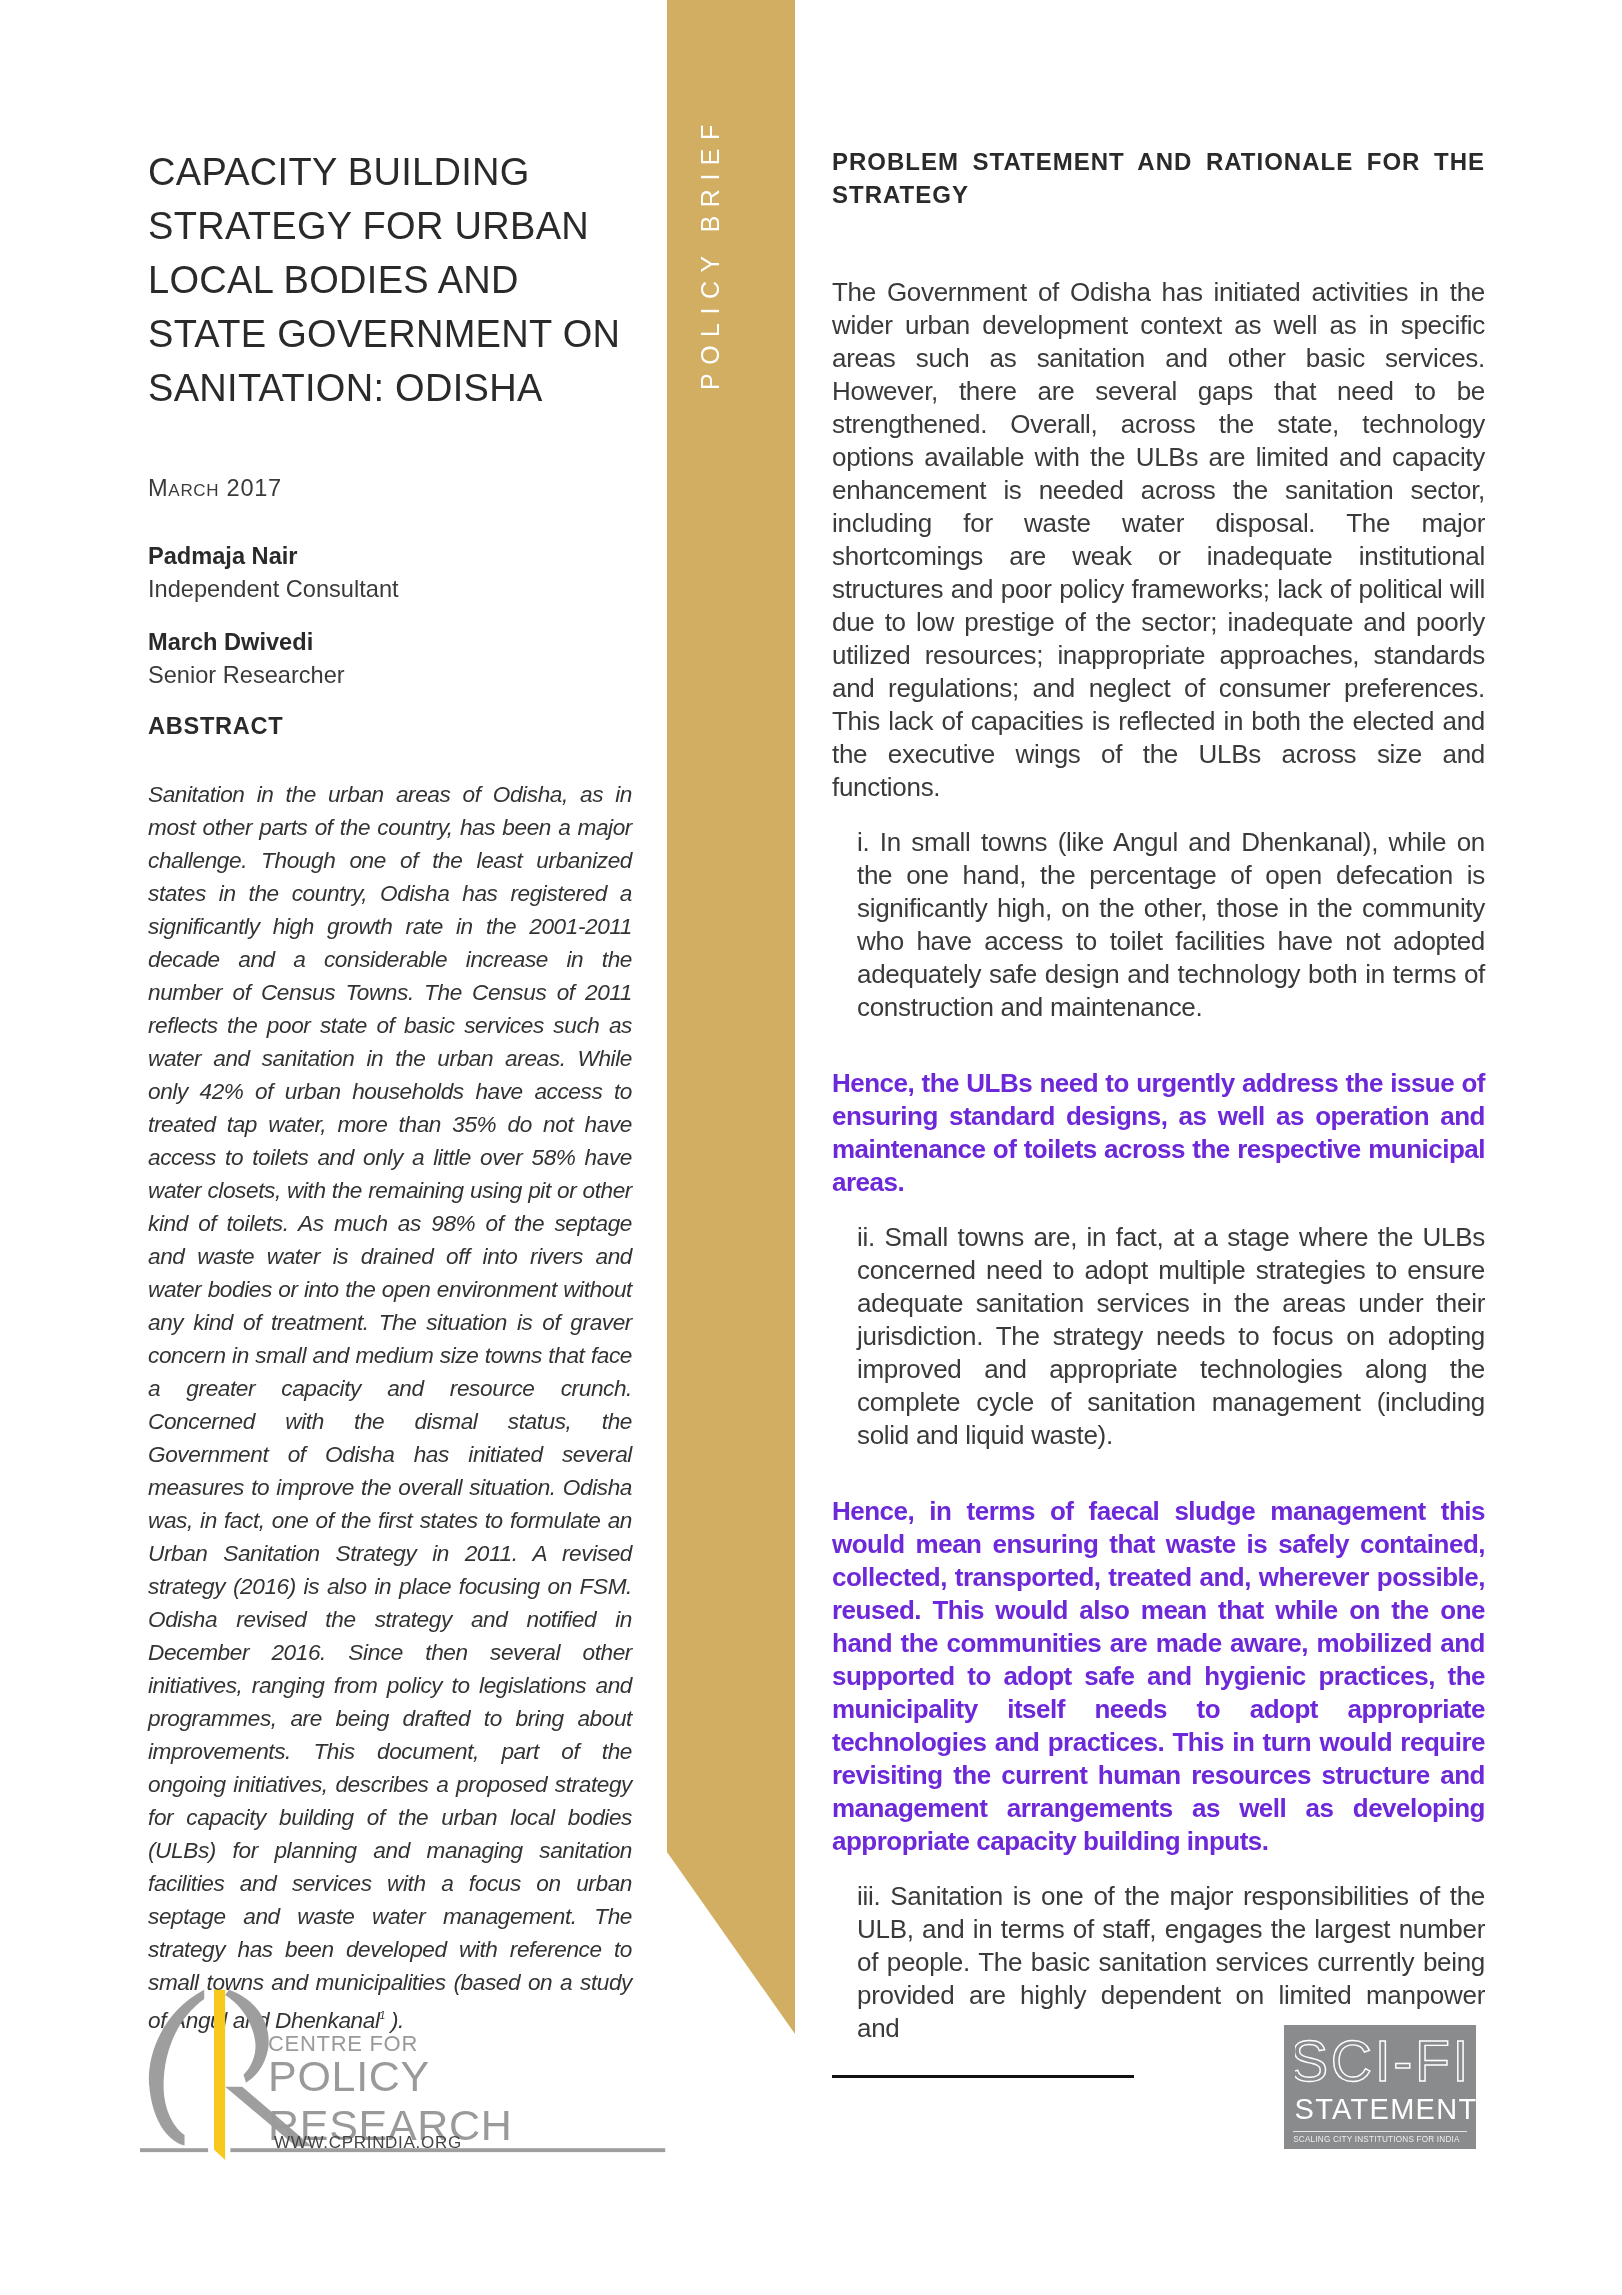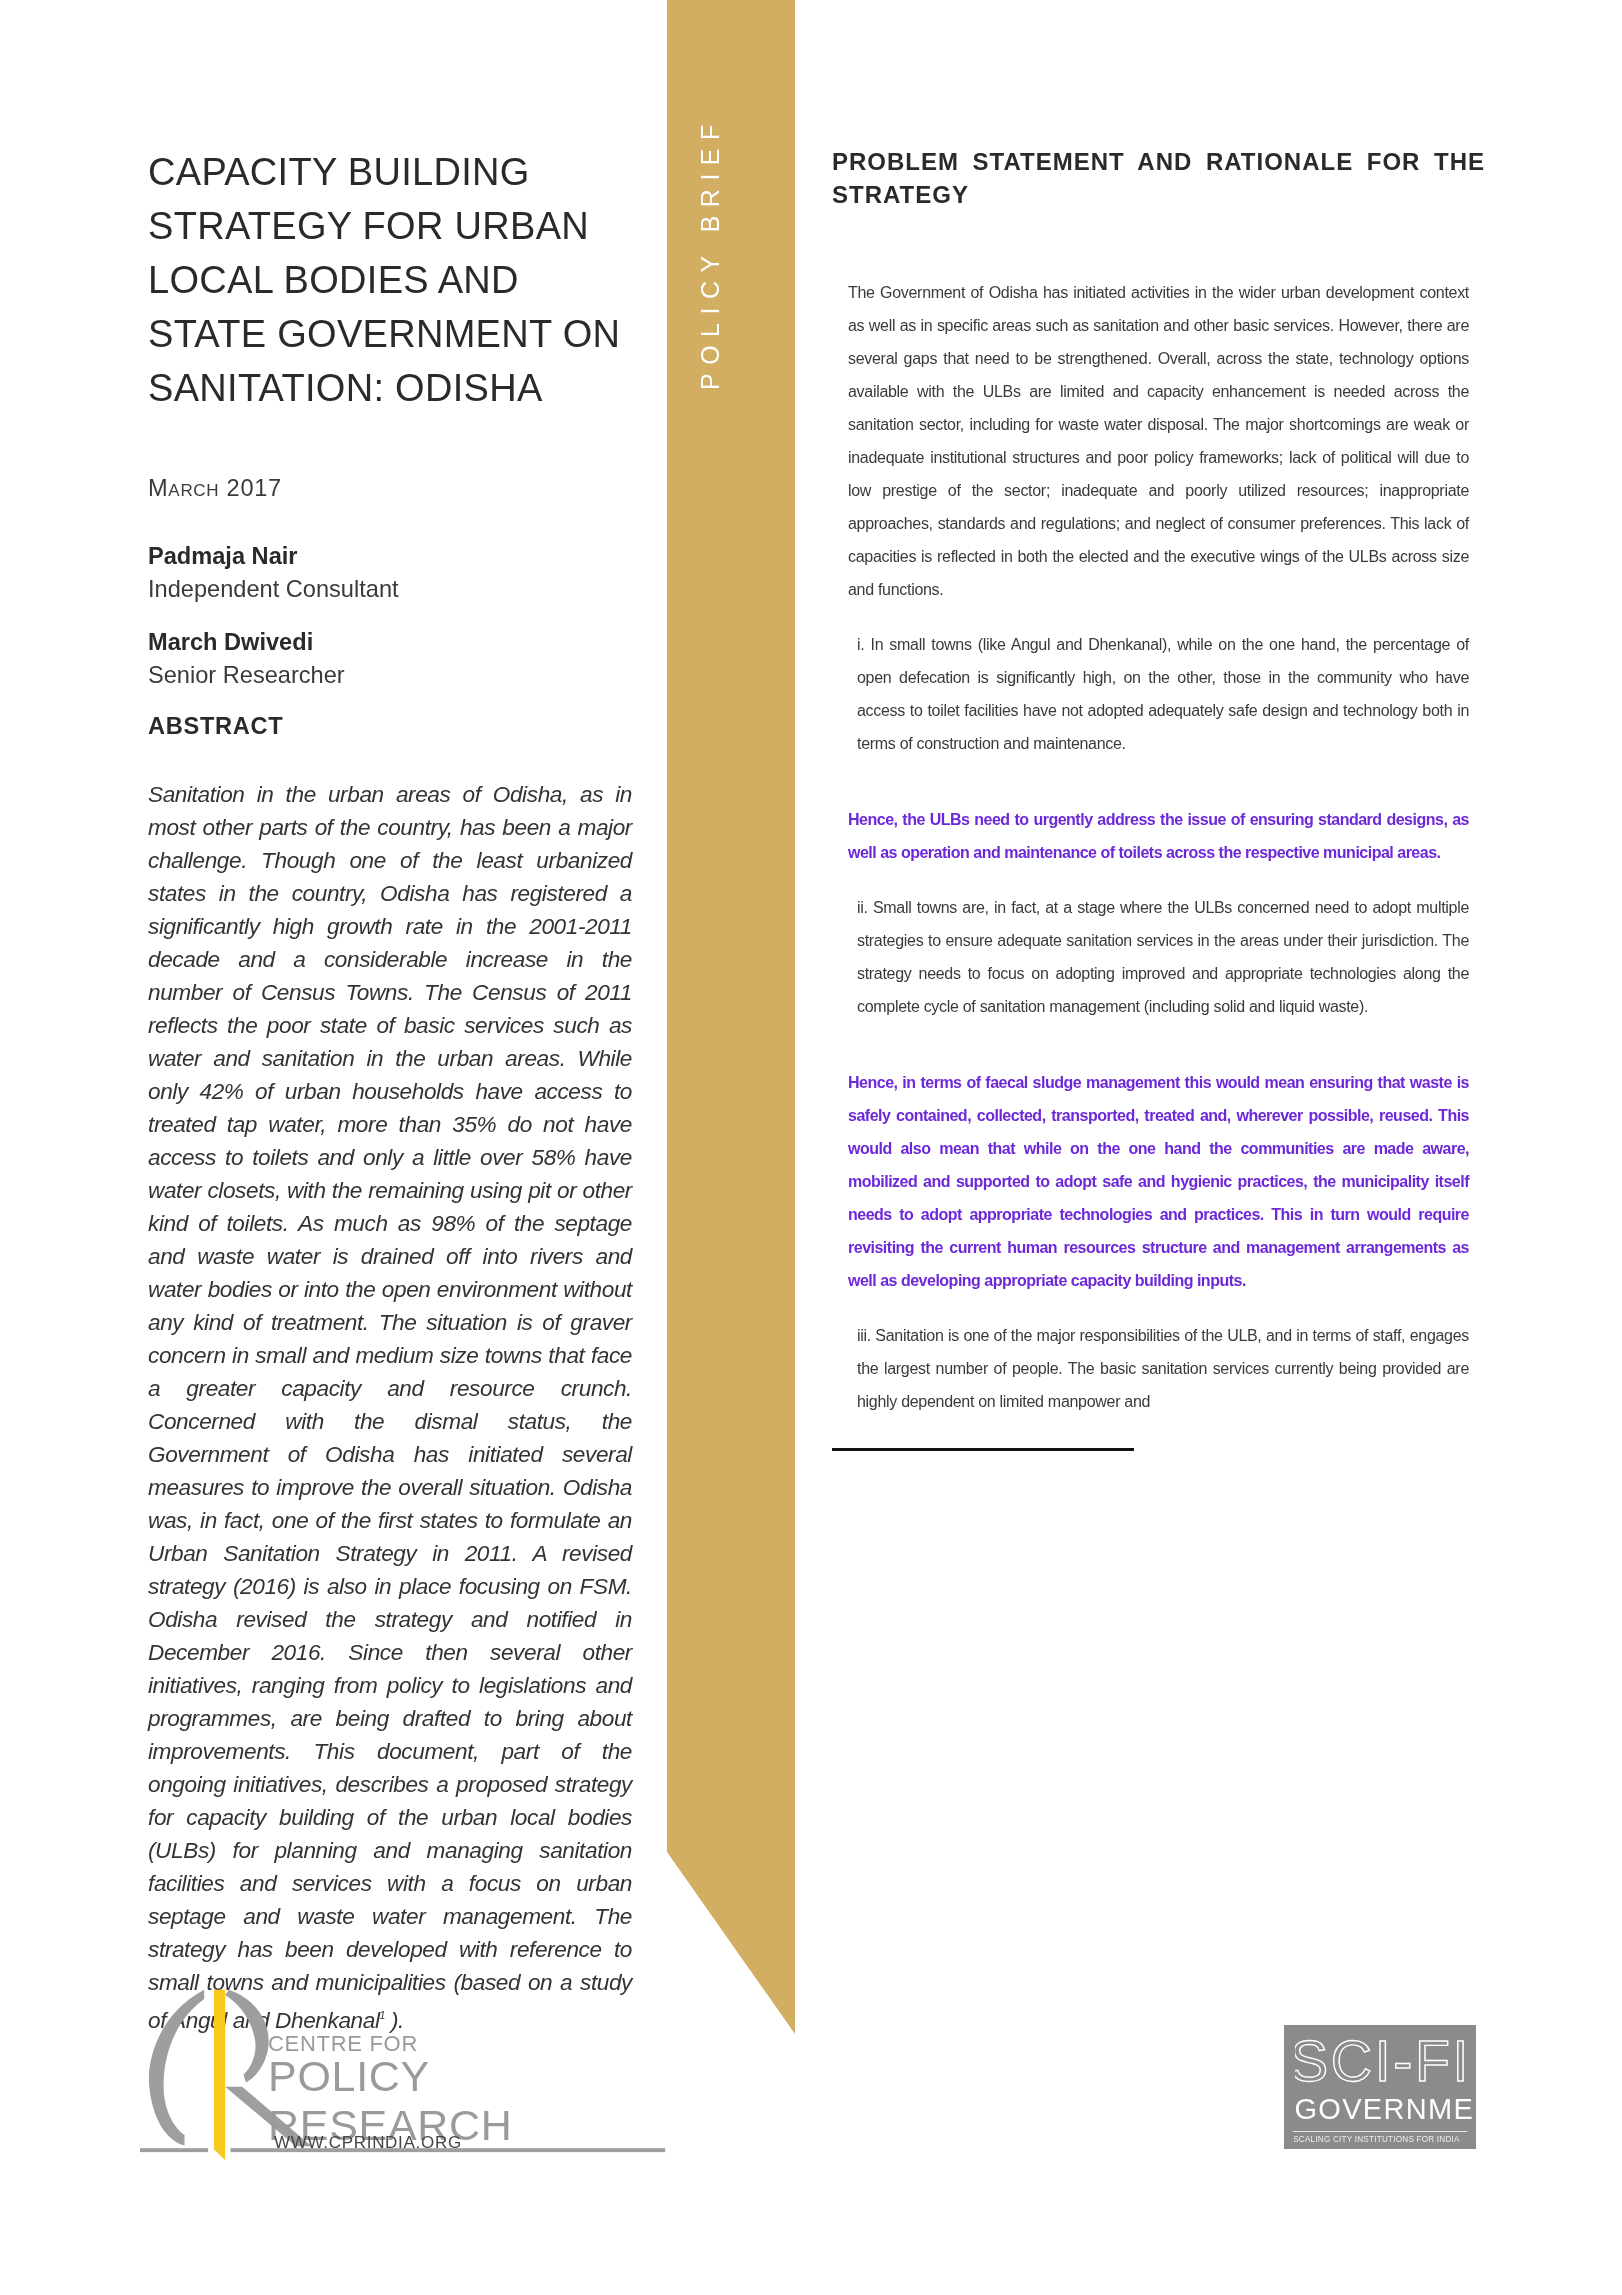--- a/index.html
+++ b/index.html
@@ -26,22 +26,22 @@
   .abstract-heading { margin-top: 21px; font-size: 23.6px; font-weight: bold; color: #2a2a2a; letter-spacing: 0.7px; }
   .abstract { margin-top: 38px; font-size: 22.6px; line-height: 33px; font-style: italic; color: #333;
               text-align: justify; font-family: "Liberation Sans Narrow", "Liberation Sans", sans-serif;
               letter-spacing: -0.4px; }
   sup.fn { font-size: 10.5px; vertical-align: super; }
 
   
   .right { position: absolute; left: 832px; top: 145px; width: 653px; }
   .section-heading { font-size: 24px; line-height: 33px; font-weight: bold; color: #2a2a2a;
                      letter-spacing: 1px; text-align: justify; text-align-last: left; margin: 0; }
-  .body-p { font-size: 16px; line-height: 33px; color: #3a3a3a; text-align: justify;
-            font-family: "Liberation Sans Narrow", "Liberation Sans", sans-serif; letter-spacing: -0.3px; margin: 16px; }
+  .body-p { font-size: 26px; line-height: 33px; color: #3a3a3a; text-align: justify;
+            font-family: "Liberation Sans Narrow", "Liberation Sans", sans-serif; letter-spacing: -0.3px; margin: 0; }
   .intro { margin-top: 65px; }
   .list-item { margin-left: 25px; margin-top: 22px; }
   .emph { color: #6d28d9; font-weight: bold; margin-top: 43px; letter-spacing: -0.5px; }
   .footnote-rule { width: 302px; height: 2.6px; background: #111; margin-top: 30px; }
   .footnote { margin-top: 27.5px; font-size: 19.6px; line-height: 29px; color: #333; text-align: justify;
               font-family: "Liberation Sans Narrow", "Liberation Sans", sans-serif; letter-spacing: -0.3px; }
 
   
   .cpr-logo { position: absolute; left: 140px; top: 1987px; width: 537px; height: 177px; }
   .cpr-logo svg { position: absolute; left: 0; top: 0; }
@@ -122,17 +122,17 @@
   <div class="cpr-text l1">CENTRE FOR</div>
   <div class="cpr-text l2">POLICY</div>
   <div class="cpr-text l3">RESEARCH</div>
 </div>
 <div class="cpr-url">WWW.CPRINDIA.ORG</div>
 
 <div class="scifi">
   <svg class="scifi-main" viewBox="0 0 262 80">
     <text x="131" y="72" text-anchor="middle" font-family="Liberation Sans, sans-serif" font-size="88" fill="none" stroke="#ffffff" stroke-width="2.2" letter-spacing="4">SCI-FI</text>
   </svg>
-  <div class="scifi-sub">GOVERNMENT</div>
+  <div class="scifi-sub">STATEMENT</div>
   <div class="scifi-rule"></div>
   <div class="scifi-tag">SCALING CITY INSTITUTIONS FOR INDIA</div>
 </div>
 
 
 </body></html>

